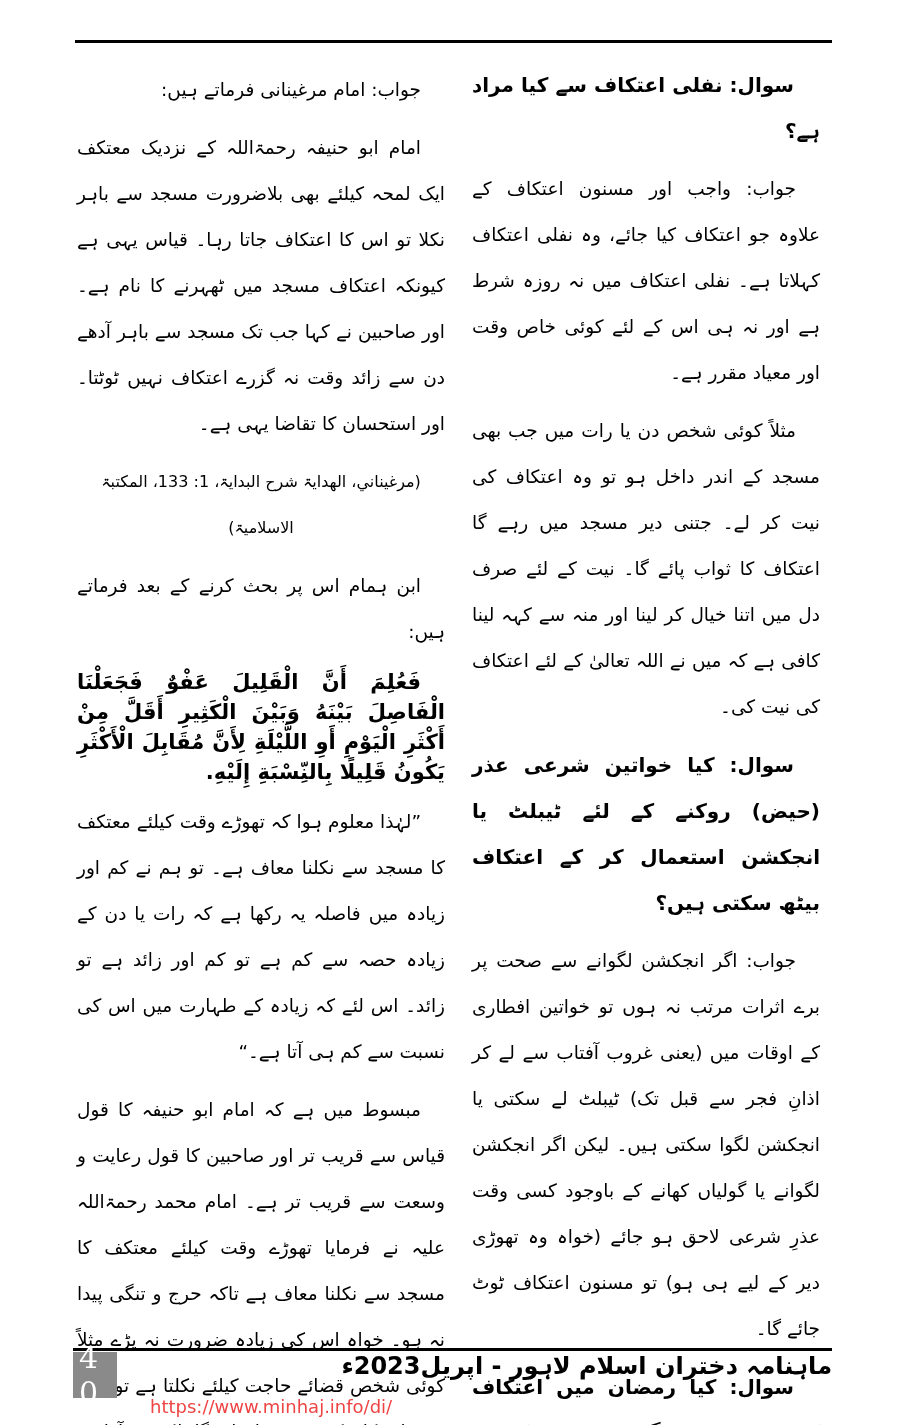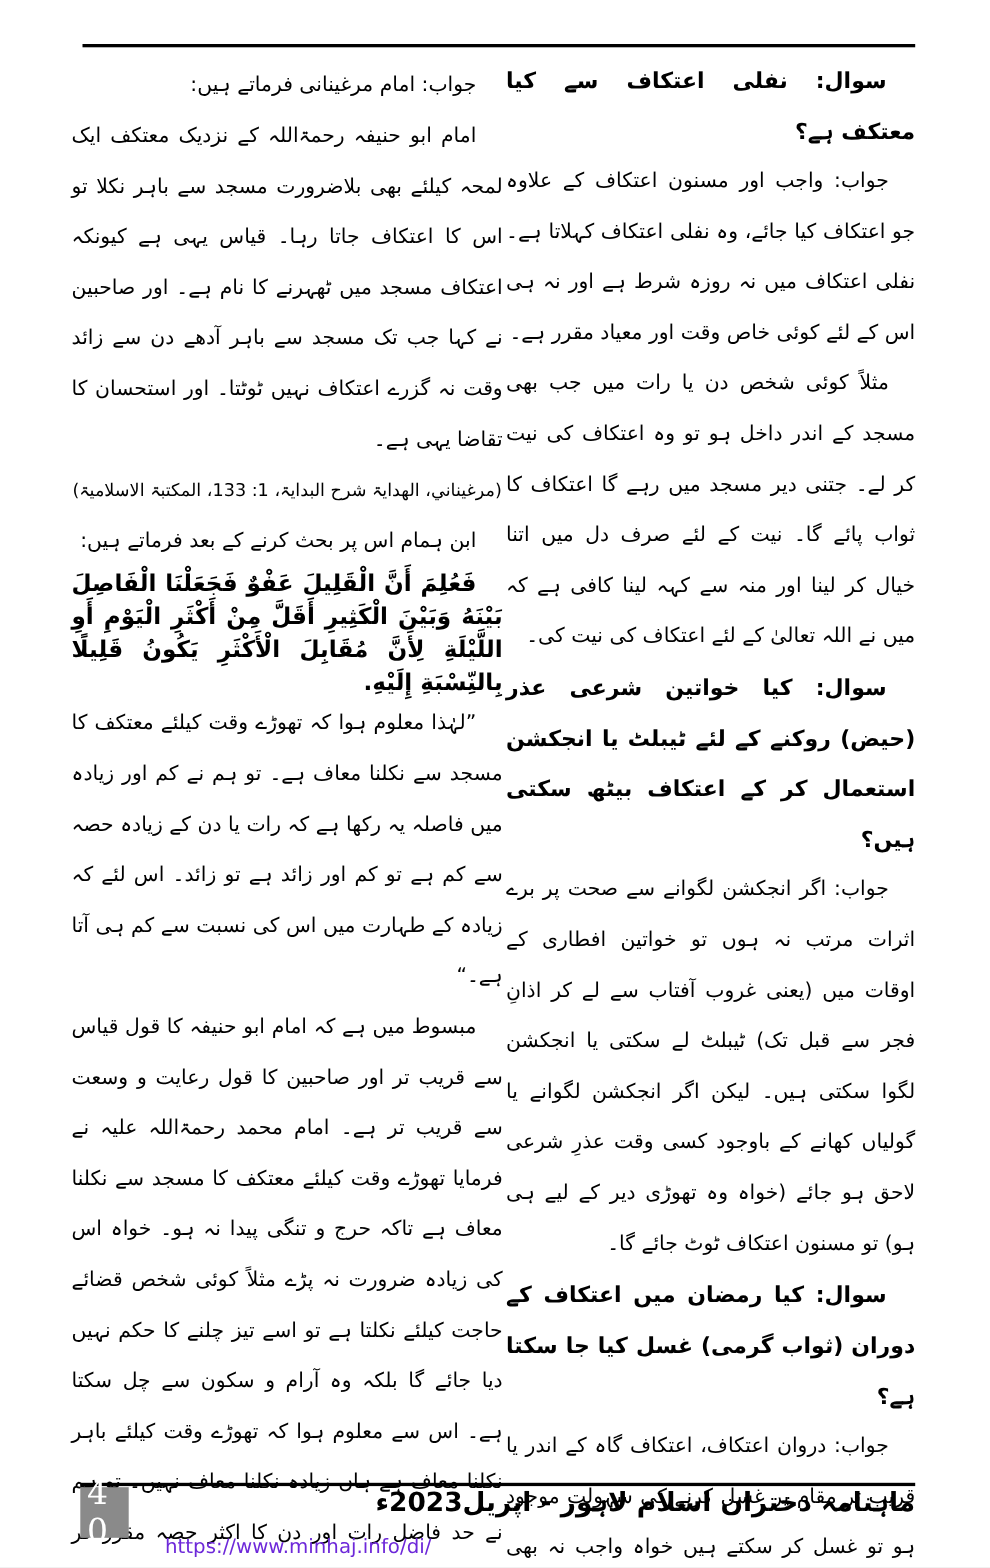--- a/index.html
+++ b/index.html
@@ -14,21 +14,21 @@
   .rule{position:absolute;background:#000;}
   .col{
     position:absolute;
     direction:rtl;
     text-align:justify;
     text-justify:inter-word;
     font-size:18.5px;
     line-height:46px;
     color:#000;
   }
-  .col p{margin:0;padding:0;}
+  .col p{margin:12px;padding:0;}
   .col p.q{font-weight:bold;font-size:20px;text-indent:26px;}
   .col p.a{text-indent:24px;}
   .col p.body{text-indent:24px;}
   .col p.arabic{
     font-weight:bold;
     font-size:21px;
     line-height:30px;
     text-indent:24px;
     font-family:"DejaVu Sans",sans-serif;
   }
@@ -50,34 +50,34 @@
     right:68px;top:1352px;
     direction:rtl;
     font-weight:bold;
     font-size:24px;
     color:#000;
   }
   .footer-url{
     position:absolute;
     left:150px;top:1396px;
     font-size:18px;
-    color:#6d28d9;
+    color:#ef4444;
     text-decoration:none;
     font-family:"DejaVu Sans",sans-serif;
   }
 </style>
 </head>
 <body>
 
 <div class="page">
 
   <div class="rule" style="left:75px;top:40px;width:757px;height:3px;"></div>
 
   <div class="col" style="left:460px;top:50px;width:372px;">
-    <p class="q">سوال: نفلی اعتکاف سے کیا معتکف ہے؟</p>
+    <p class="q">سوال: نفلی اعتکاف سے کیا مراد ہے؟</p>
     <p class="a">جواب: واجب اور مسنون اعتکاف کے علاوہ جو اعتکاف کیا جائے، وہ نفلی اعتکاف کہلاتا ہے۔ نفلی اعتکاف میں نہ روزہ شرط ہے اور نہ ہی اس کے لئے کوئی خاص وقت اور معیاد مقرر ہے۔</p>
     <p class="body">مثلاً کوئی شخص دن یا رات میں جب بھی مسجد کے اندر داخل ہو تو وہ اعتکاف کی نیت کر لے۔ جتنی دیر مسجد میں رہے گا اعتکاف کا ثواب پائے گا۔ نیت کے لئے صرف دل میں اتنا خیال کر لینا اور منہ سے کہہ لینا کافی ہے کہ میں نے اللہ تعالیٰ کے لئے اعتکاف کی نیت کی۔</p>
     <p class="q">سوال: کیا خواتین شرعی عذر (حیض) روکنے کے لئے ٹیبلٹ یا انجکشن استعمال کر کے اعتکاف بیٹھ سکتی ہیں؟</p>
     <p class="a">جواب: اگر انجکشن لگوانے سے صحت پر برے اثرات مرتب نہ ہوں تو خواتین افطاری کے اوقات میں (یعنی غروب آفتاب سے لے کر اذانِ فجر سے قبل تک) ٹیبلٹ لے سکتی یا انجکشن لگوا سکتی ہیں۔ لیکن اگر انجکشن لگوانے یا گولیاں کھانے کے باوجود کسی وقت عذرِ شرعی لاحق ہو جائے (خواہ وہ تھوڑی دیر کے لیے ہی ہو) تو مسنون اعتکاف ٹوٹ جائے گا۔</p>
     <p class="q">سوال: کیا رمضان میں اعتکاف کے دوران (ثواب گرمی) غسل کیا جا سکتا ہے؟</p>
     <p class="a">جواب: دروان اعتکاف، اعتکاف گاہ کے اندر یا قریب تر مقام پر غسل کرنے کی سہولت موجود ہو تو غسل کر سکتے ہیں خواہ واجب نہ بھی ہو۔ کیونکہ کہ گرمیوں میں دس دن بغیر غسل کئے رہنا بہت مشکل ہو جاتا ہے، خاص طور پر جہاں زیادہ لوگ اعتکاف کر رہے ہوں وہاں پر گرمی زیادہ ہوتی ہے اور پسینہ بھی زیادہ آتا ہے۔ بہتر صورت یہی ہے کہ غسل کر لیا جائے تاکہ زیادہ سے زیادہ صفائی ممکن ہو سکے اور پسینے کی ناخوشگوار بو نہ آئے۔ لہذا دورانِ اعتکاف غسل کر سکتے ہیں، اس میں کوئی ممانعت نہیں ہے۔</p>
 
   </div>
 
   <div class="col" style="left:65px;top:55px;width:392px;">

